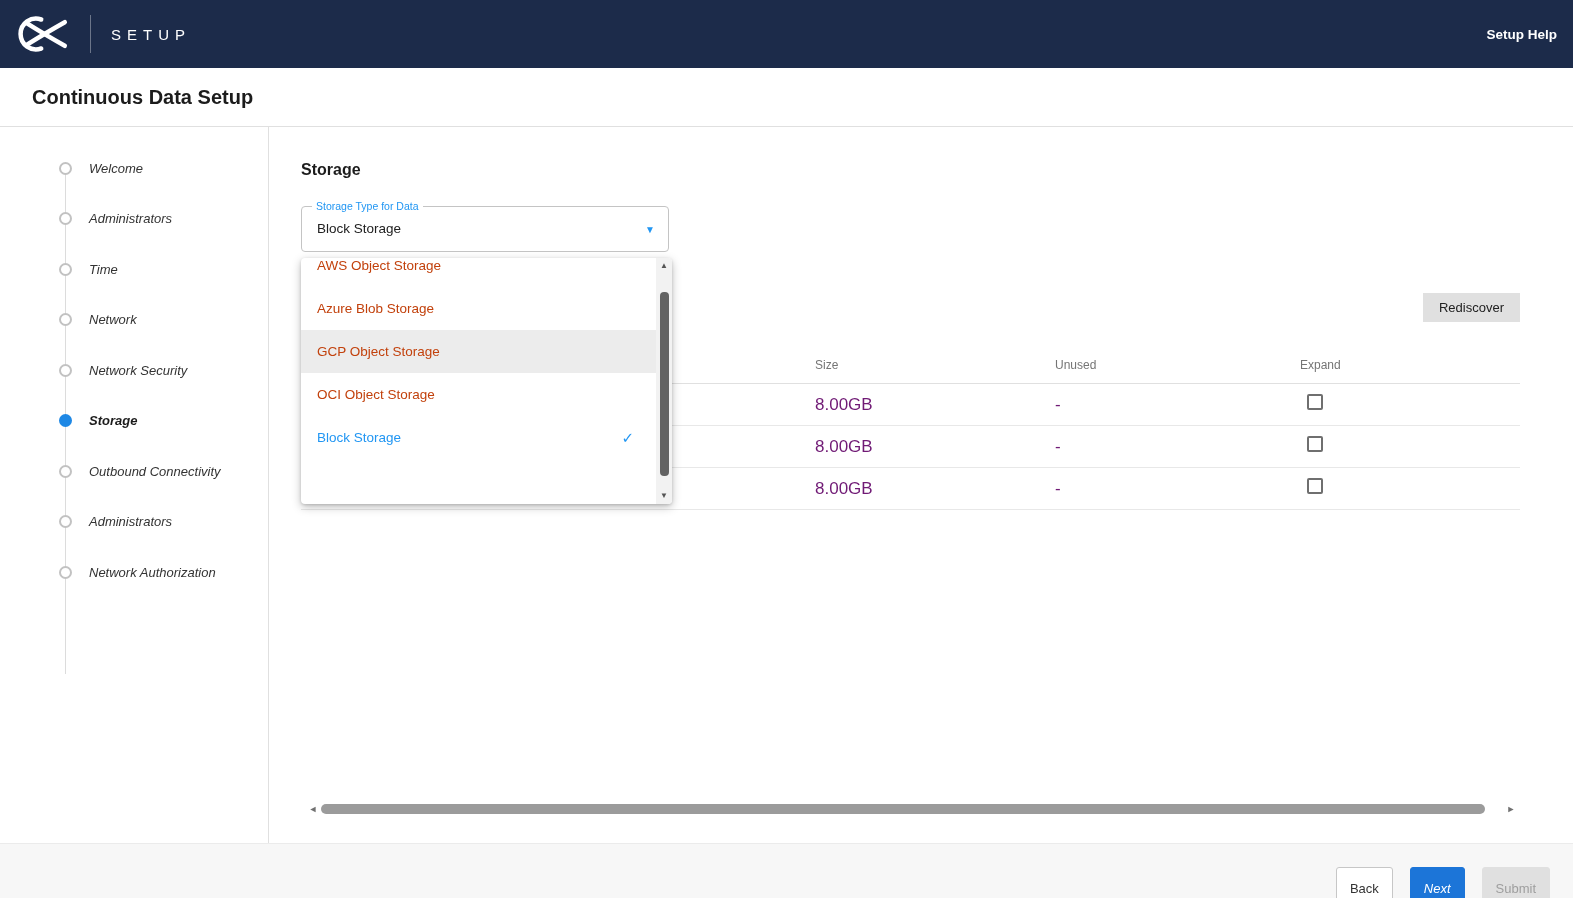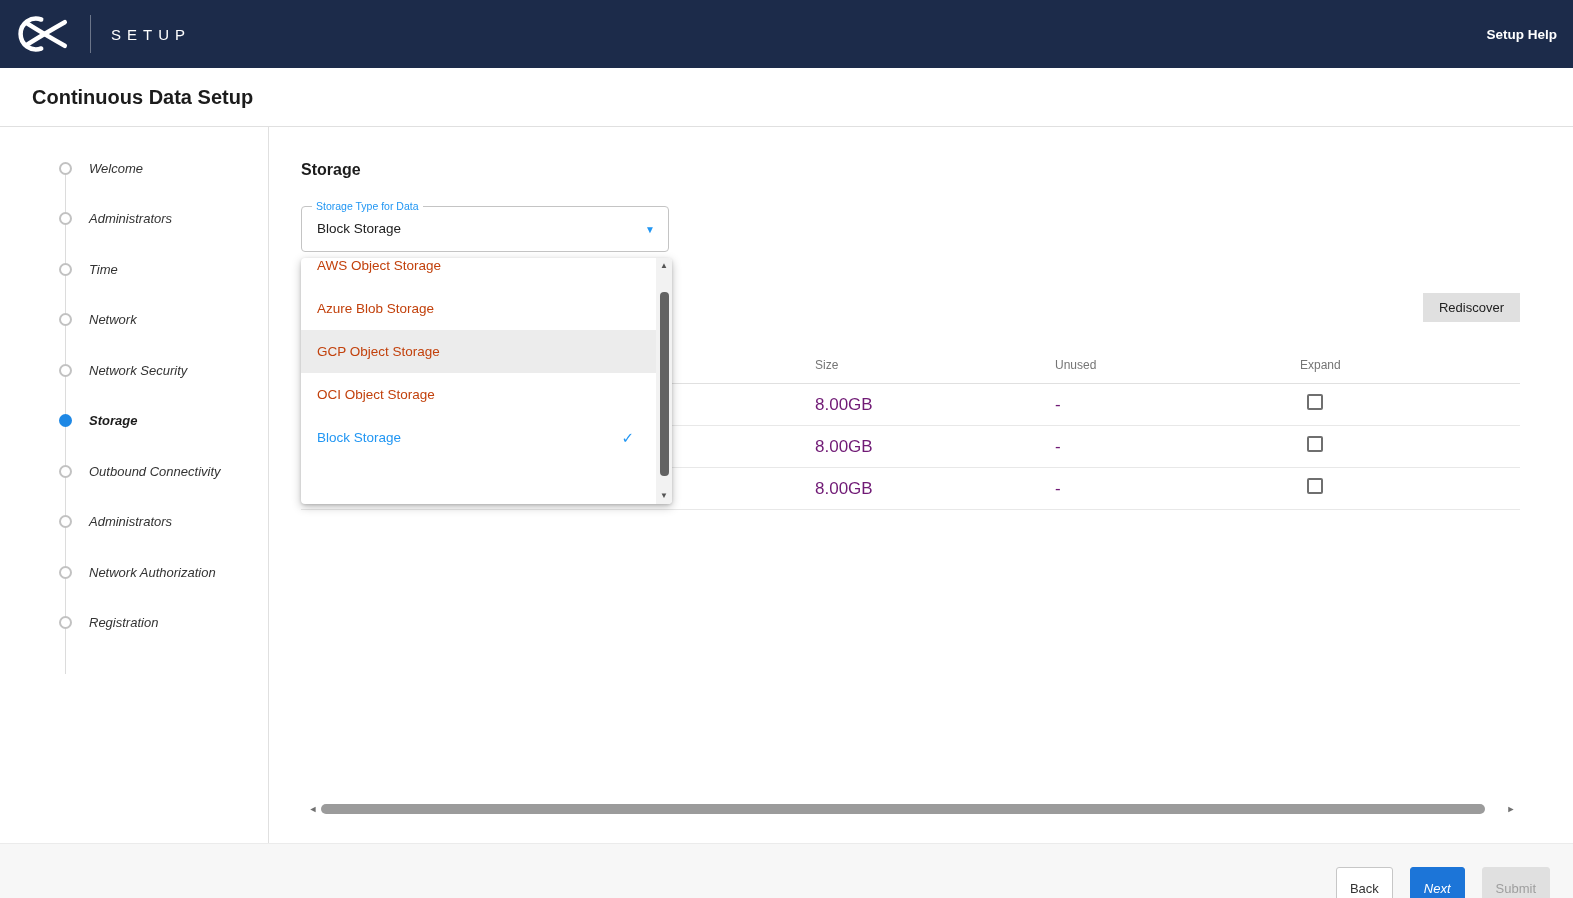--- a/index.html
+++ b/index.html
@@ -209,24 +209,20 @@
         <span class="step-dot"></span>
         <span class="step-label">Outbound Connectivity</span>
       </div>
       <div class="step">
         <span class="step-dot"></span>
         <span class="step-label">Administrators</span>
       </div>
       <div class="step">
         <span class="step-dot"></span>
         <span class="step-label">Network Authorization</span>
-      </div>
-      <div class="step">
-        <span class="step-dot"></span>
-        <span class="step-label">Registration</span>
       </div>
     </aside>
 
     <main class="content">
       <h2 class="section-title">Storage</h2>
 
       <div class="select-field">
         <span class="select-label">Storage Type for Data</span>
         <span class="select-value">Block Storage</span>
         <span class="select-arrow">▼</span>

